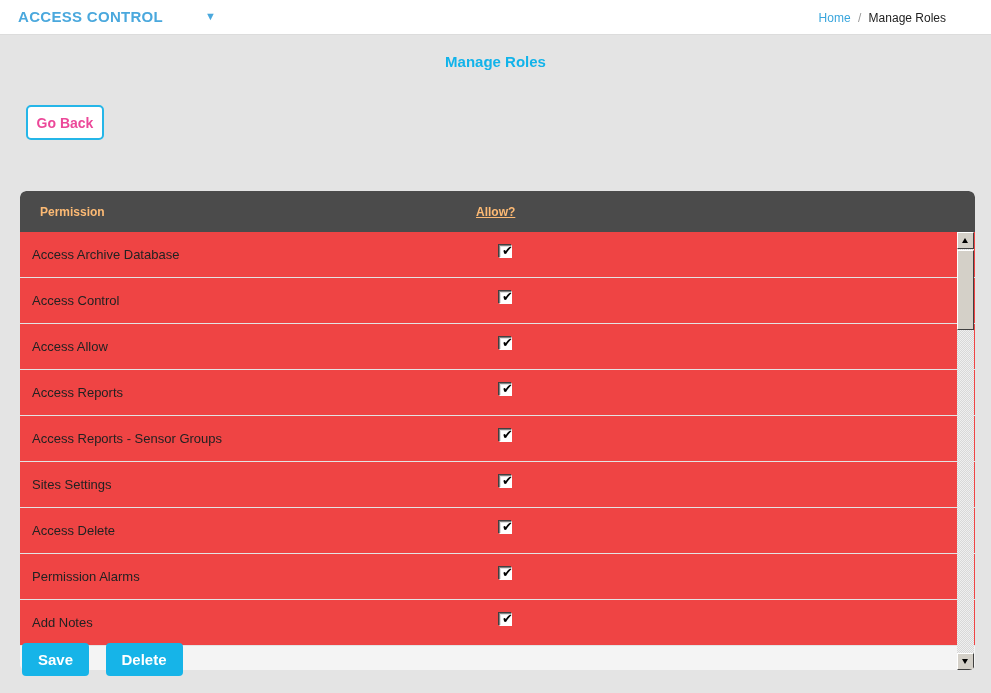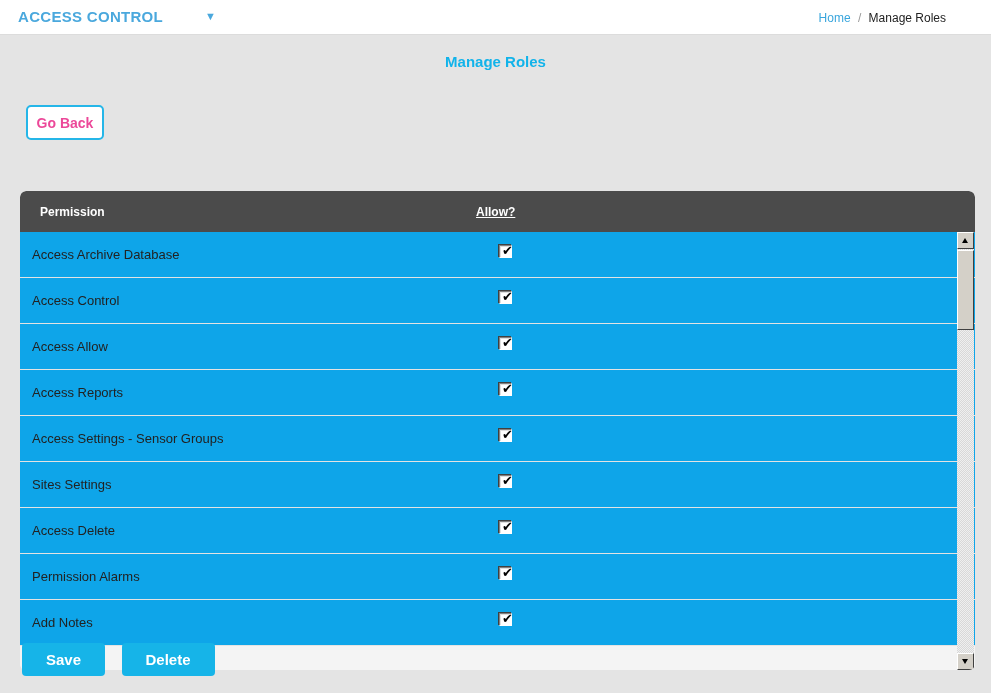--- a/index.html
+++ b/index.html
@@ -117,37 +117,37 @@
     left: 0; top: 0;
     width: 955px; height: 41px;
     background: #4b4b4b;
     border-radius: 6px 6px 0 0;
   }
   #perm-head .th {
     position: absolute;
     top: 14px;
     font-size: 12px;
     font-weight: bold;
-    color: #ffffff;
+    color: #fdba74;
   }
   #perm-head .th-permission { left: 20px; }
   #perm-head .th-allow { left: 456px; text-decoration: underline; }
 
   #perm-scroll {
     position: absolute;
     left: 0; top: 41px;
     width: 955px; height: 438px;
     background: #f4f4f4;
     overflow: hidden;
   }
   .perm-row {
     position: relative;
     height: 46px;
     border-bottom: 1px solid #e3e3e3;
-    background: #0ea5e9;
+    background: #ef4444;
   }
   .perm-row .perm-label {
     position: absolute;
     left: 12px; top: 15px;
     font-size: 13px;
     color: #222222;
     white-space: nowrap;
   }
   .perm-row .perm-allow {
     position: absolute;
@@ -229,21 +229,21 @@
   }
 
   
   #footer-actions {
     position: absolute;
     left: 22px; top: 607px;
   }
   .action-btn {
     display: inline-block;
     height: 33px;
-    padding: 0 24px;
+    padding: 0 16px;
     margin-right: 12px;
     background: #16b4e8;
     border: none;
     border-radius: 4px;
     color: #ffffff;
     font-size: 15px;
     font-weight: bold;
     font-family: "Liberation Sans", sans-serif;
     cursor: pointer;
     vertical-align: top;
@@ -304,21 +304,21 @@
         </div>
         <div class="perm-row">
           <div class="perm-label">Access Reports</div>
           <div class="perm-allow">
             <div class="winbox">
               <span class="tick">✔</span>
             </div>
           </div>
         </div>
         <div class="perm-row">
-          <div class="perm-label">Access Settings - Sensor Groups</div>
+          <div class="perm-label">Access Reports - Sensor Groups</div>
           <div class="perm-allow">
             <div class="winbox">
               <span class="tick">✔</span>
             </div>
           </div>
         </div>
         <div class="perm-row">
           <div class="perm-label">Sites Settings</div>
           <div class="perm-allow">
             <div class="winbox">

